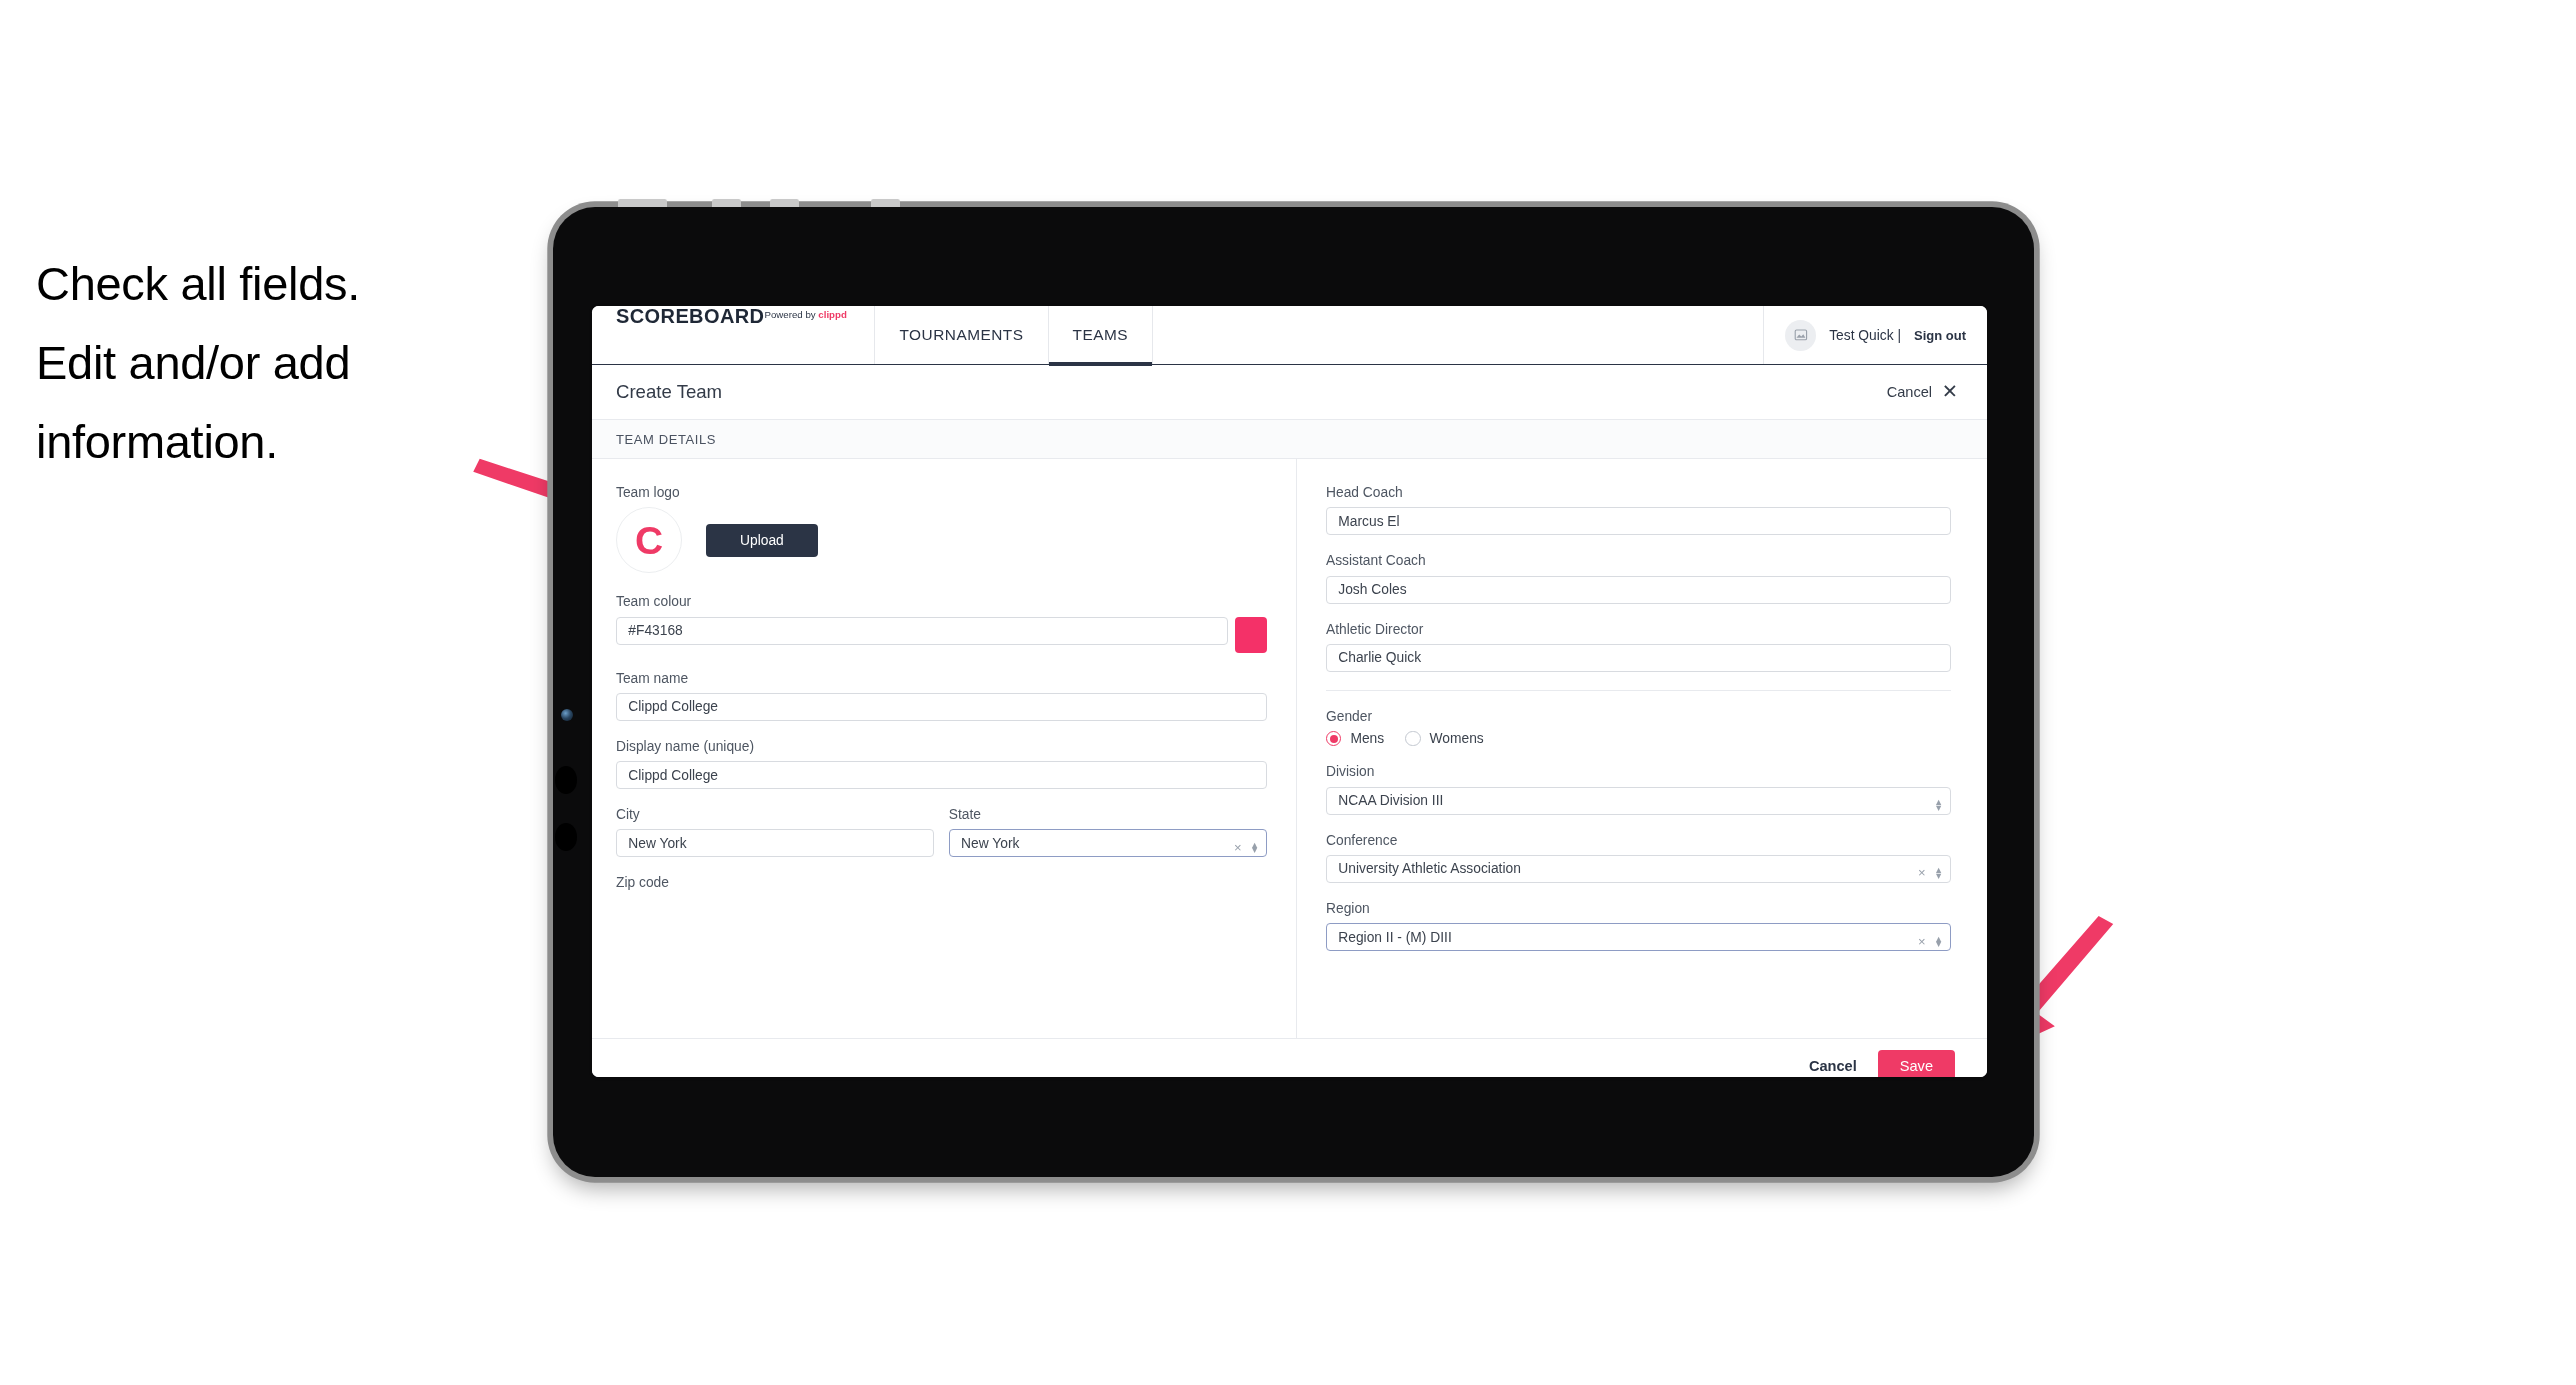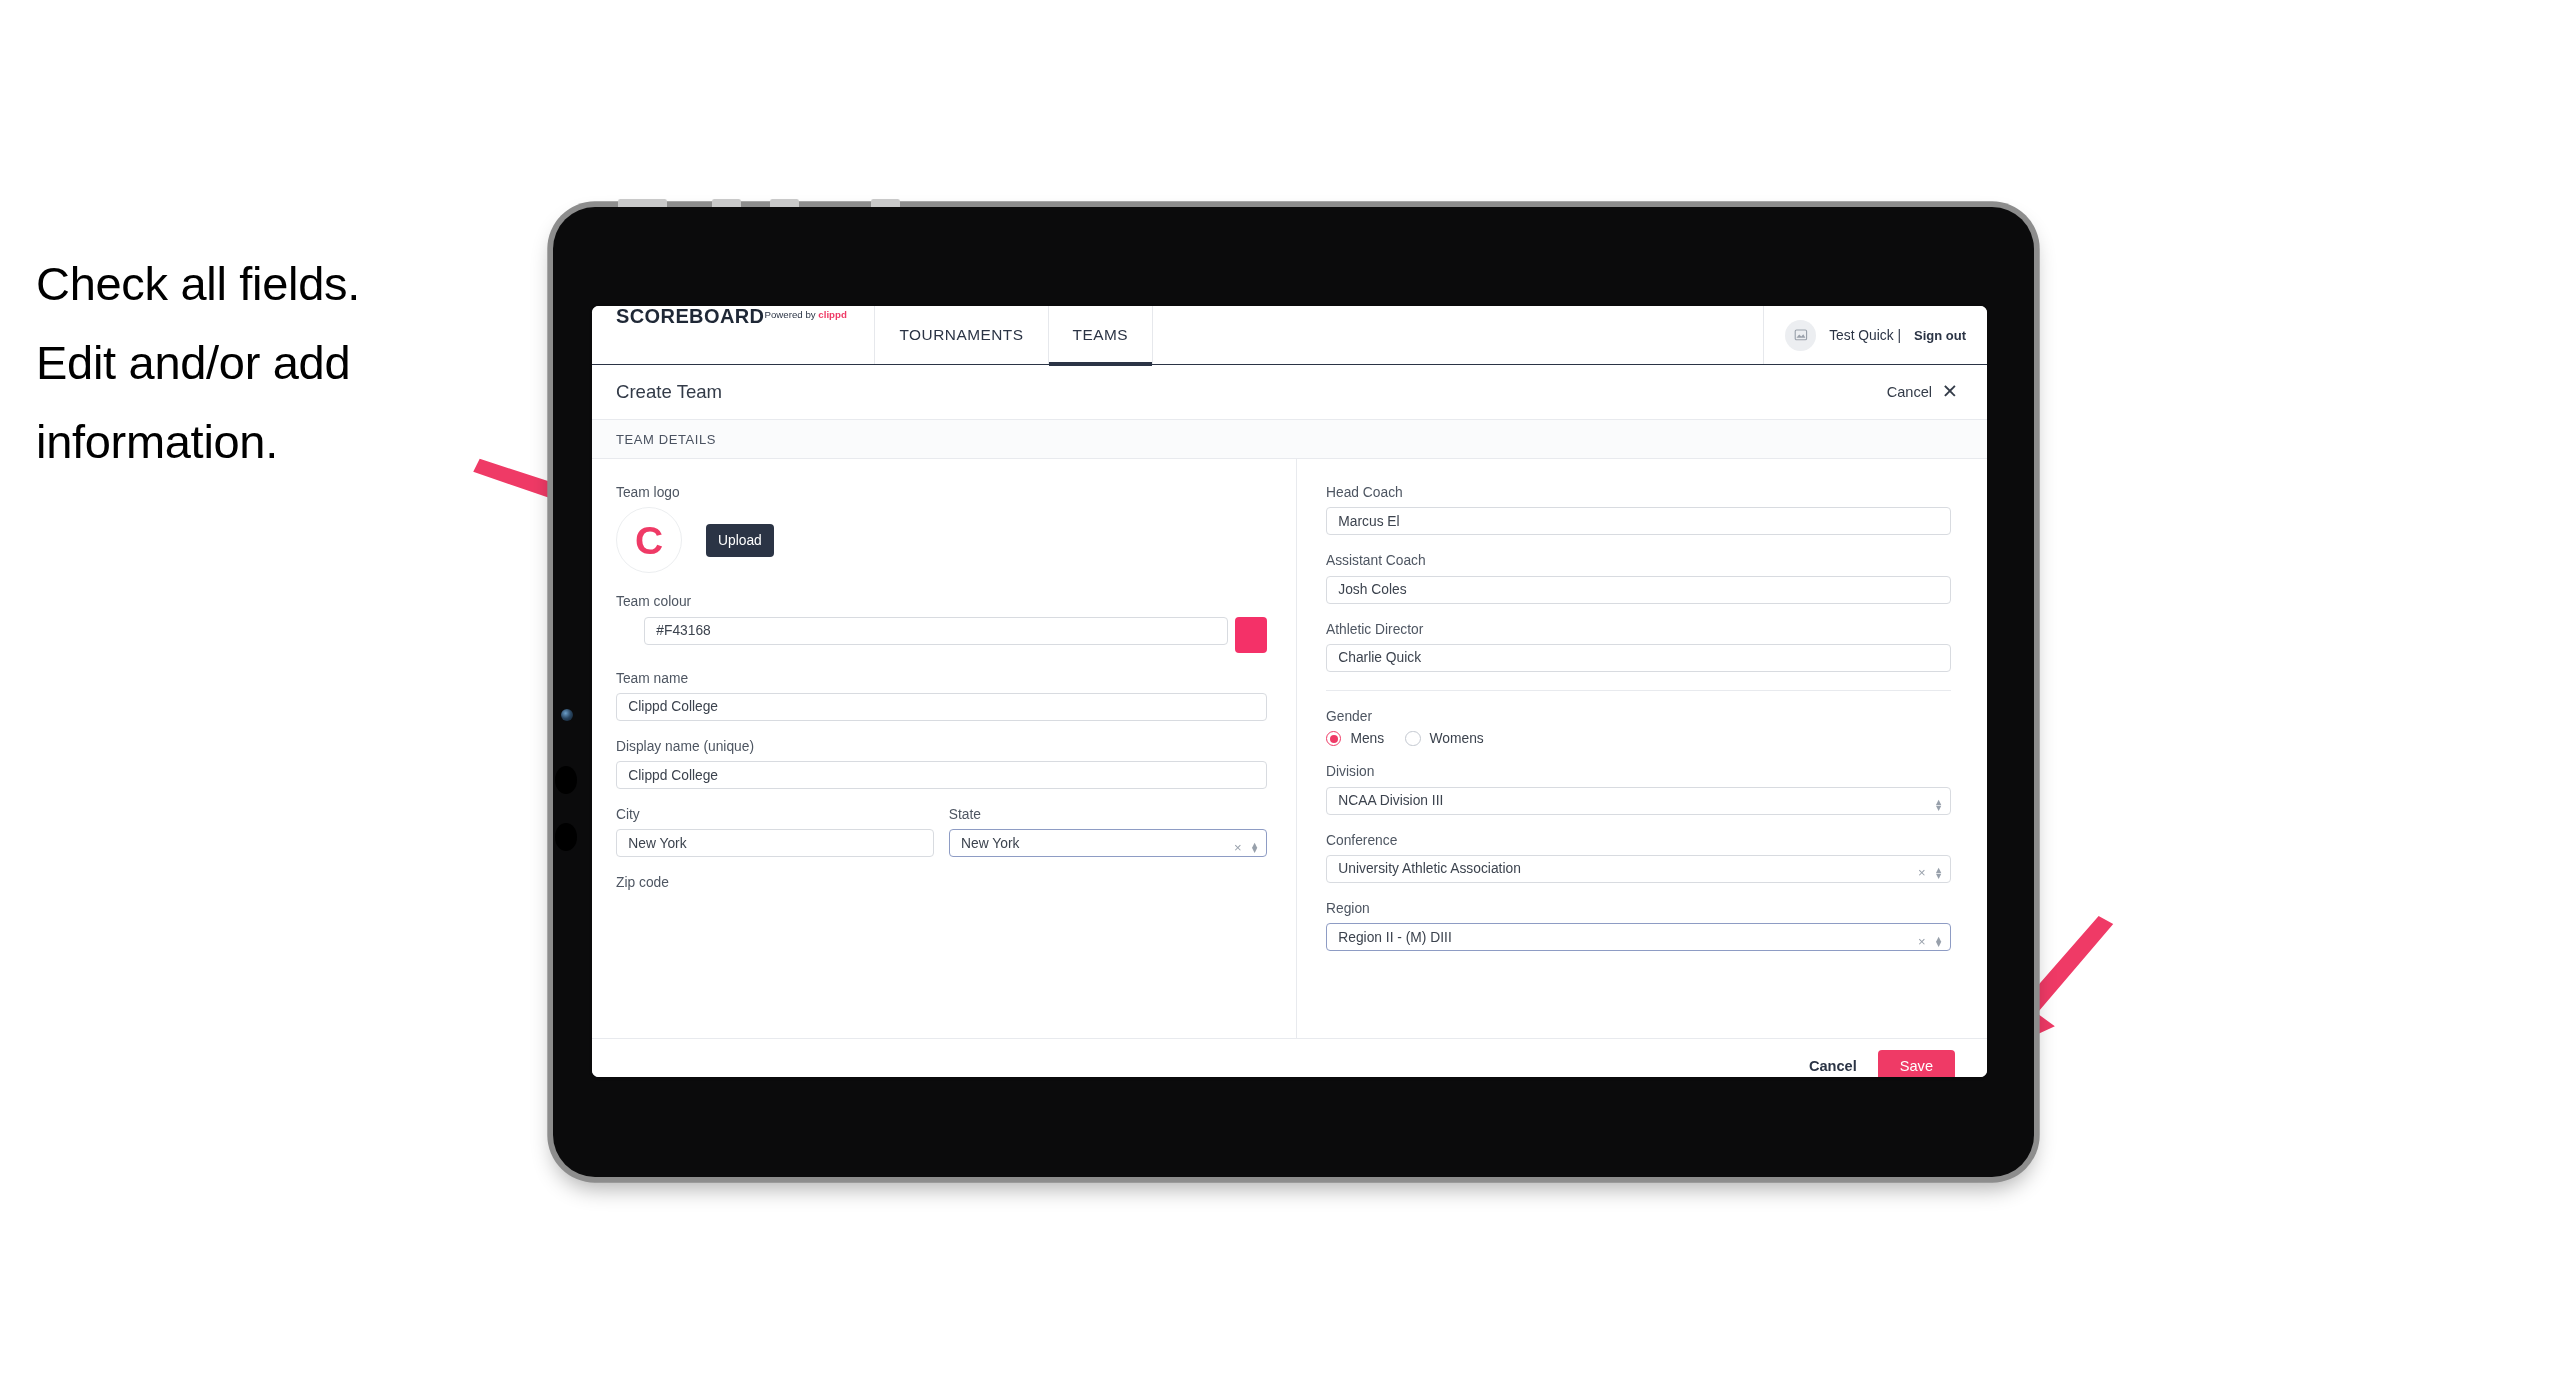--- a/index.html
+++ b/index.html
@@ -160,29 +160,29 @@
   .logo-circle {
     width: 66px; height: 66px; border-radius: 50%;
     border: 0.8px solid #eceef0;
     display: flex; align-items: center; justify-content: center;
     background: #fff;
   }
   .logo-c { font-size: 39px; font-weight: 800; color: #ef3a66; line-height: 1; }
   .btn-upload {
     background: #2b3445; color: #fff;
     border: none; border-radius: 4px;
-    padding: 9px 12px;
+    padding: 9px 34px;
     font-family: "Liberation Sans", sans-serif;
     font-size: 13.8px;
     cursor: pointer;
   }
 
   
   .colour-row { display: flex; align-items: stretch; gap: 7.3px; }
-  .colour-row .inp { flex: 1; margin-left: 28px; }
+  .colour-row .inp { flex: 1; }
   .swatch {
     width: 32px; height: 36px; border-radius: 4px;
     background: #F43168; cursor: pointer;
   }
 
   .two-col { display: flex; gap: 14.6px; }
   .two-col > div { flex: 1; }
 
   
   .sel { position: relative; }

